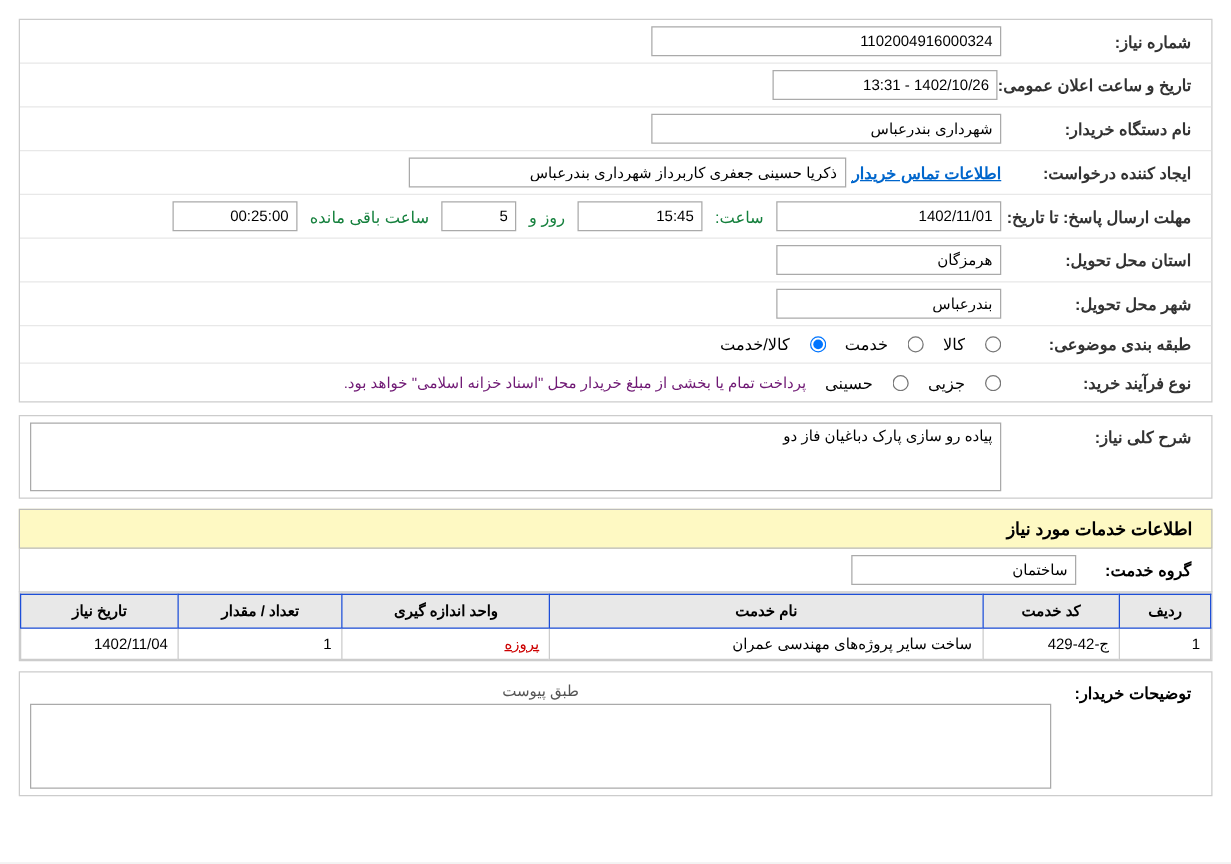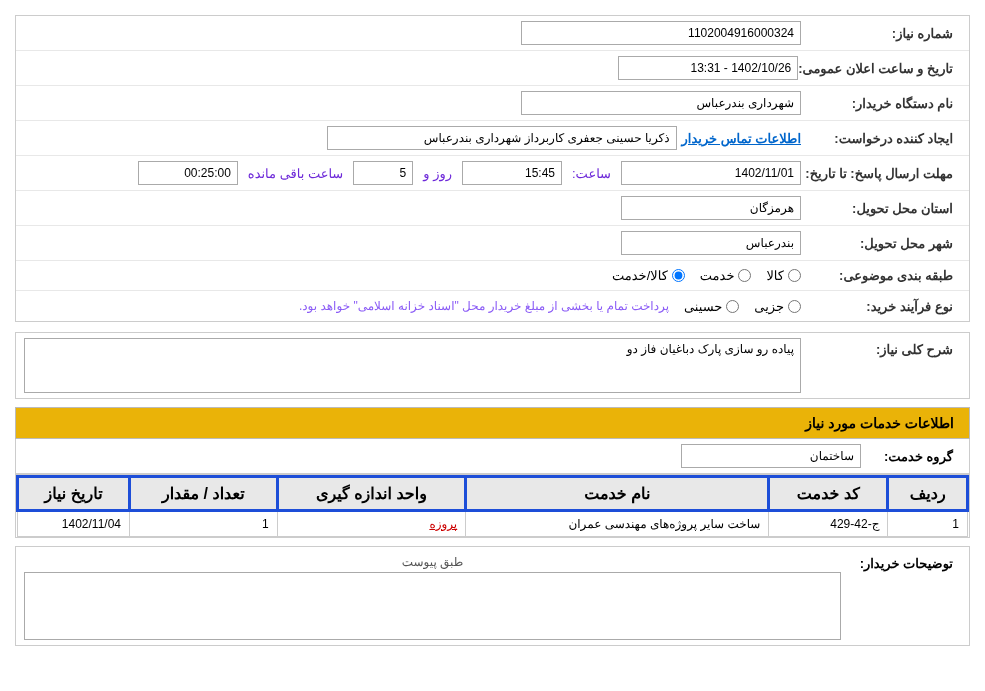--- a/index.html
+++ b/index.html
@@ -67,39 +67,39 @@
     .input-small { width: 100px; }
     .input-xsmall { width: 60px; }
     .info-link {
       color: #0066cc;
       text-decoration: underline;
       cursor: pointer;
       font-weight: bold;
     }
     .inline-label {
       margin: 0 5px;
-      color: #6d28d9;
+      color: #15803d;
       text-align: right;
     }
     .radio-group {
       display: flex;
       align-items: center;
       gap: 15px;
     }
     .radio-item {
       display: flex;
       align-items: center;
-      gap: 4px;
+      gap: 16px;
     }
     .purchase-note {
-      color: #8b5cf6;
+      color: #701a75;
       font-size: 12px;
     }
     .section-header {
-      background: #eab308;
+      background: #fef9c3;
       border: 1px solid #bbb;
       padding: 7px 15px;
       font-weight: bold;
       font-size: 14px;
       margin-top: 8px;
       margin-bottom: 0;
       text-align: right;
     }
     .description-area {
       border: 1px solid #ccc;
@@ -143,25 +143,25 @@
     .table-container {
       border: 1px solid #ccc;
       margin-bottom: 8px;
     }
     table {
       width: 100%;
       border-collapse: collapse;
     }
     table th {
       background: #e8e8e8;
-      border: 3px solid #1d4ed8;
+      border: 1px solid #1d4ed8;
       padding: 6px 8px;
       text-align: center;
       font-weight: bold;
-      font-size: 16px;
+      font-size: 12px;
     }
     table td {
       border: 1px solid #ccc;
       padding: 5px 8px;
       font-size: 12px;
     }
     .project-link {
       color: #cc0000;
       text-decoration: underline;
       margin-left: 16px;

